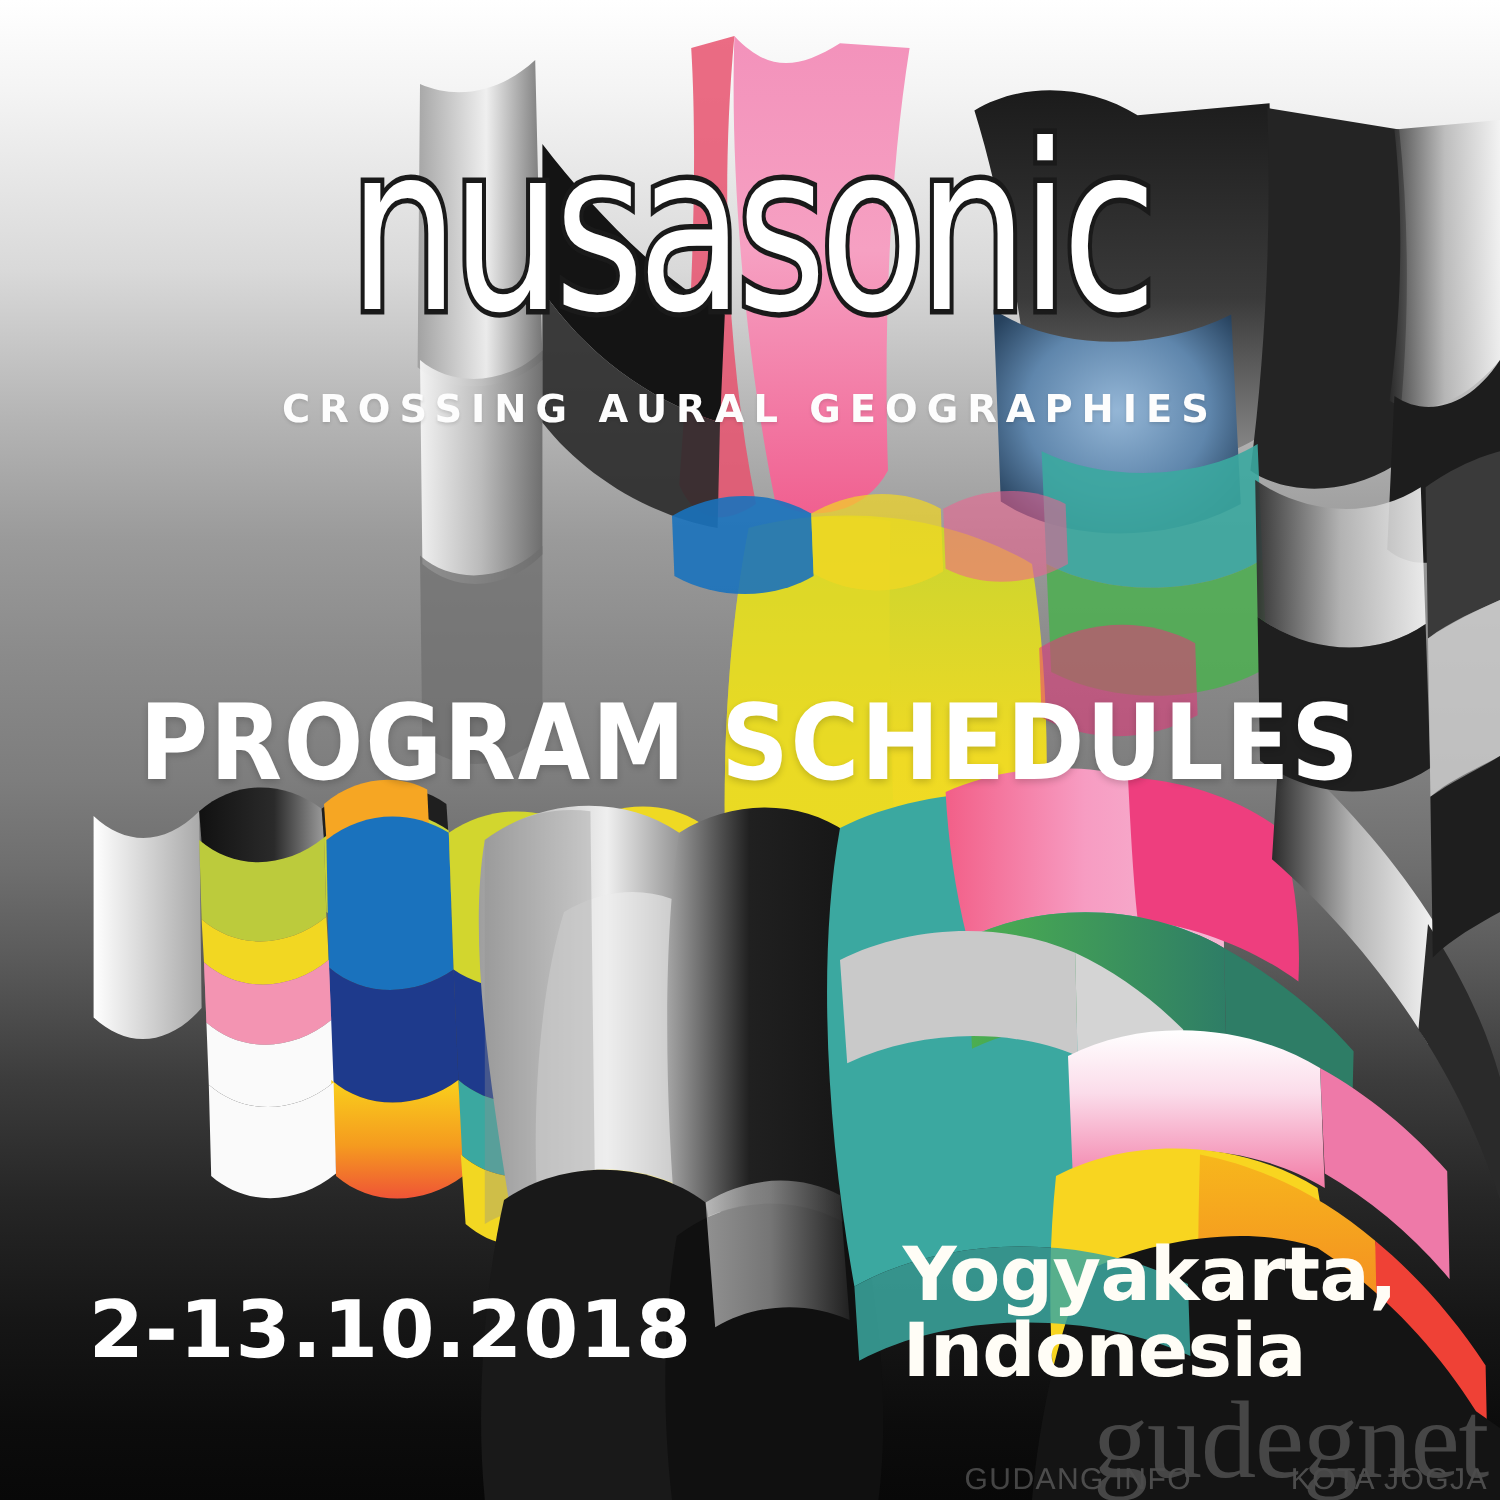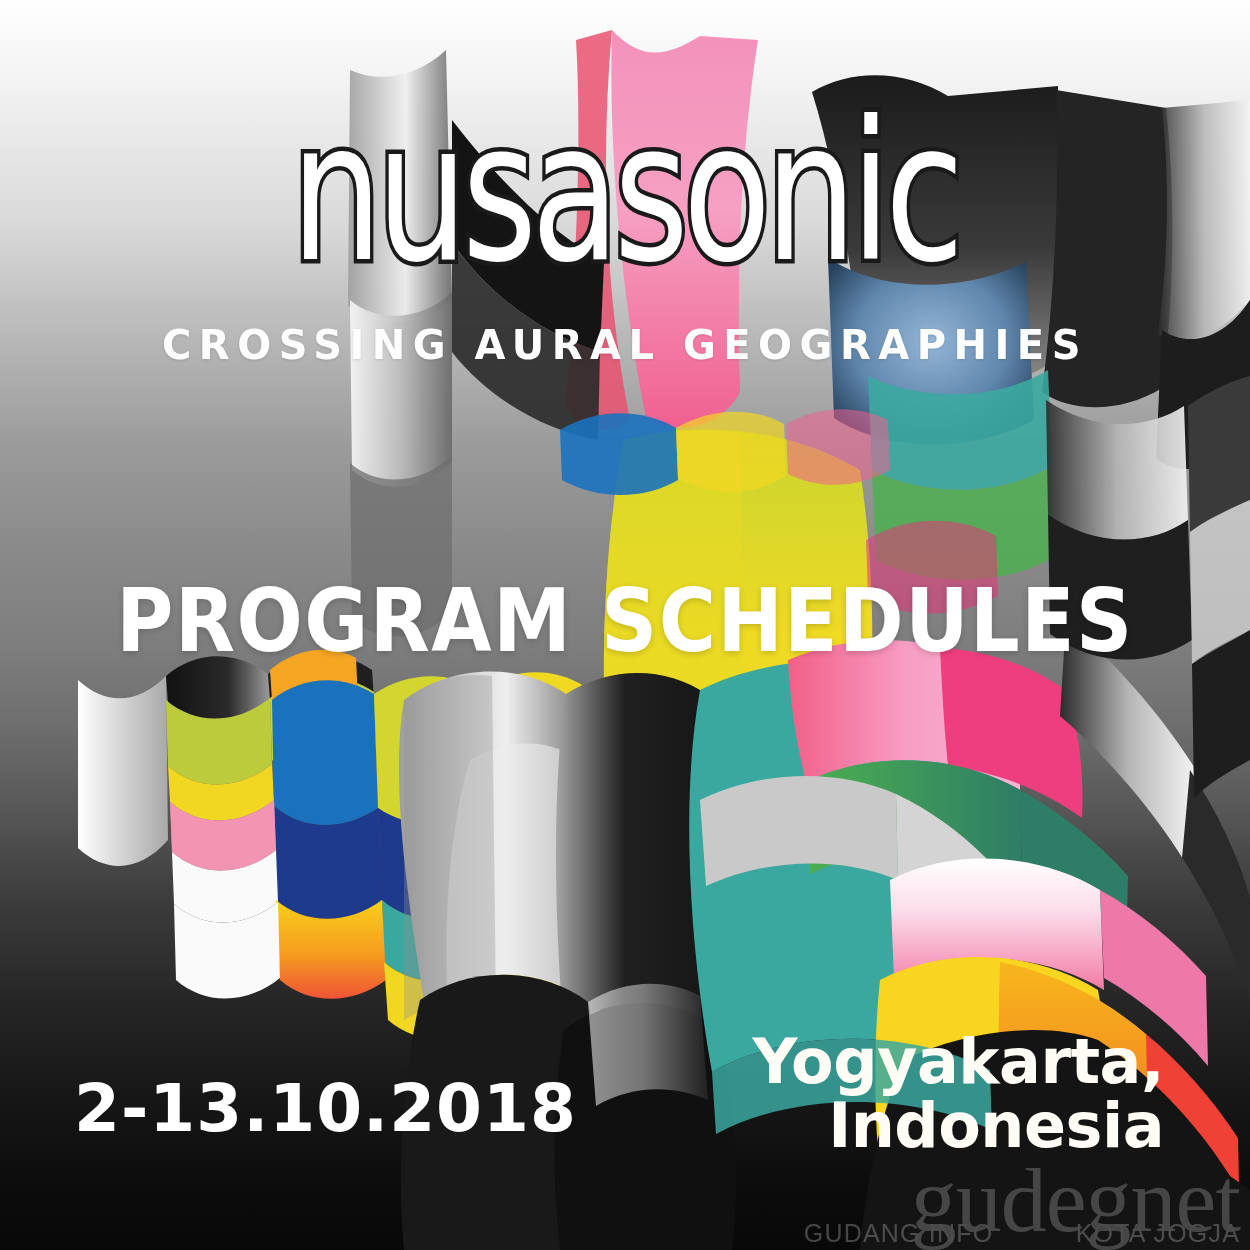--- a/index.html
+++ b/index.html
@@ -51,21 +51,21 @@
     text-transform:lowercase;
     transform:scaleY(1.28) scaleX(0.96);
     transform-origin:center top;
     text-shadow:0 0 1px rgba(0,0,0,.25);
   }
 
   #tagline {
     position:absolute; left:0; right:0; top:322px;
     text-align:center;
     font-family:"DejaVu Sans", sans-serif;
-    font-size:40px;
+    font-size:32px;
     font-weight:700;
     letter-spacing:7.5px;
     color:#fdfdfd;
     text-shadow:0 1px 3px rgba(0,0,0,.12);
   }
 
   #headline {
     position:absolute; left:0; right:0; top:570px;
     text-align:center;
     font-family:"DejaVu Sans", sans-serif;
@@ -82,21 +82,21 @@
     position:absolute; left:74px; top:1070px;
     font-family:"DejaVu Sans", sans-serif;
     font-size:66px;
     font-weight:700;
     letter-spacing:1px;
     color:#ffffff;
   }
 
   #place {
     position:absolute; right:86px; top:1030px;
-    text-align:right;
+    text-align:left;
     font-family:"DejaVu Sans", sans-serif;
     font-size:62px;
     font-weight:700;
     line-height:1.03;
     letter-spacing:-0.5px;
     color:#fffdf6;
     margin-left:44px;
   }
   #place .ln { display:block; }
 

